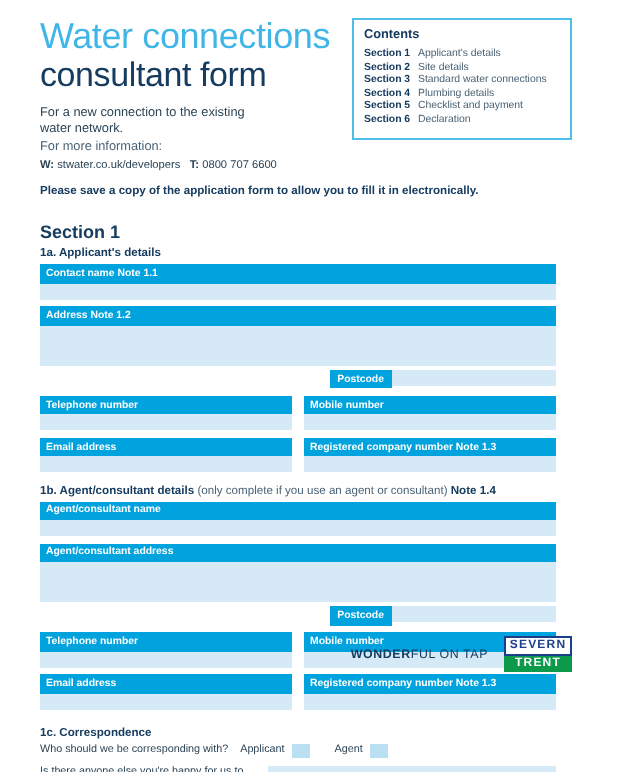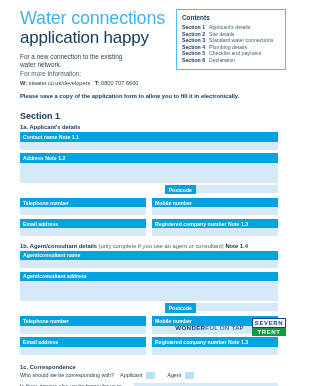--- a/index.html
+++ b/index.html
@@ -110,21 +110,21 @@
     text-align:center; letter-spacing:0.6px; line-height:8px;
   }
 </style>
 </head>
 <body>
 
 <div class="page">
 
   <div class="header">
     <div class="title-line1">Water connections</div>
-    <div class="title-line2">application happy</div>
+    <div class="title-line2">consultant form</div>
 
     <div class="intro">
       <div>For a new connection to the existing</div>
       <div>water network.</div>
       <div class="sub">For more information:</div>
     </div>
 
     <div class="contact-line">
       <b>W:</b>
       <span>stwater.co.uk/developers</span>

